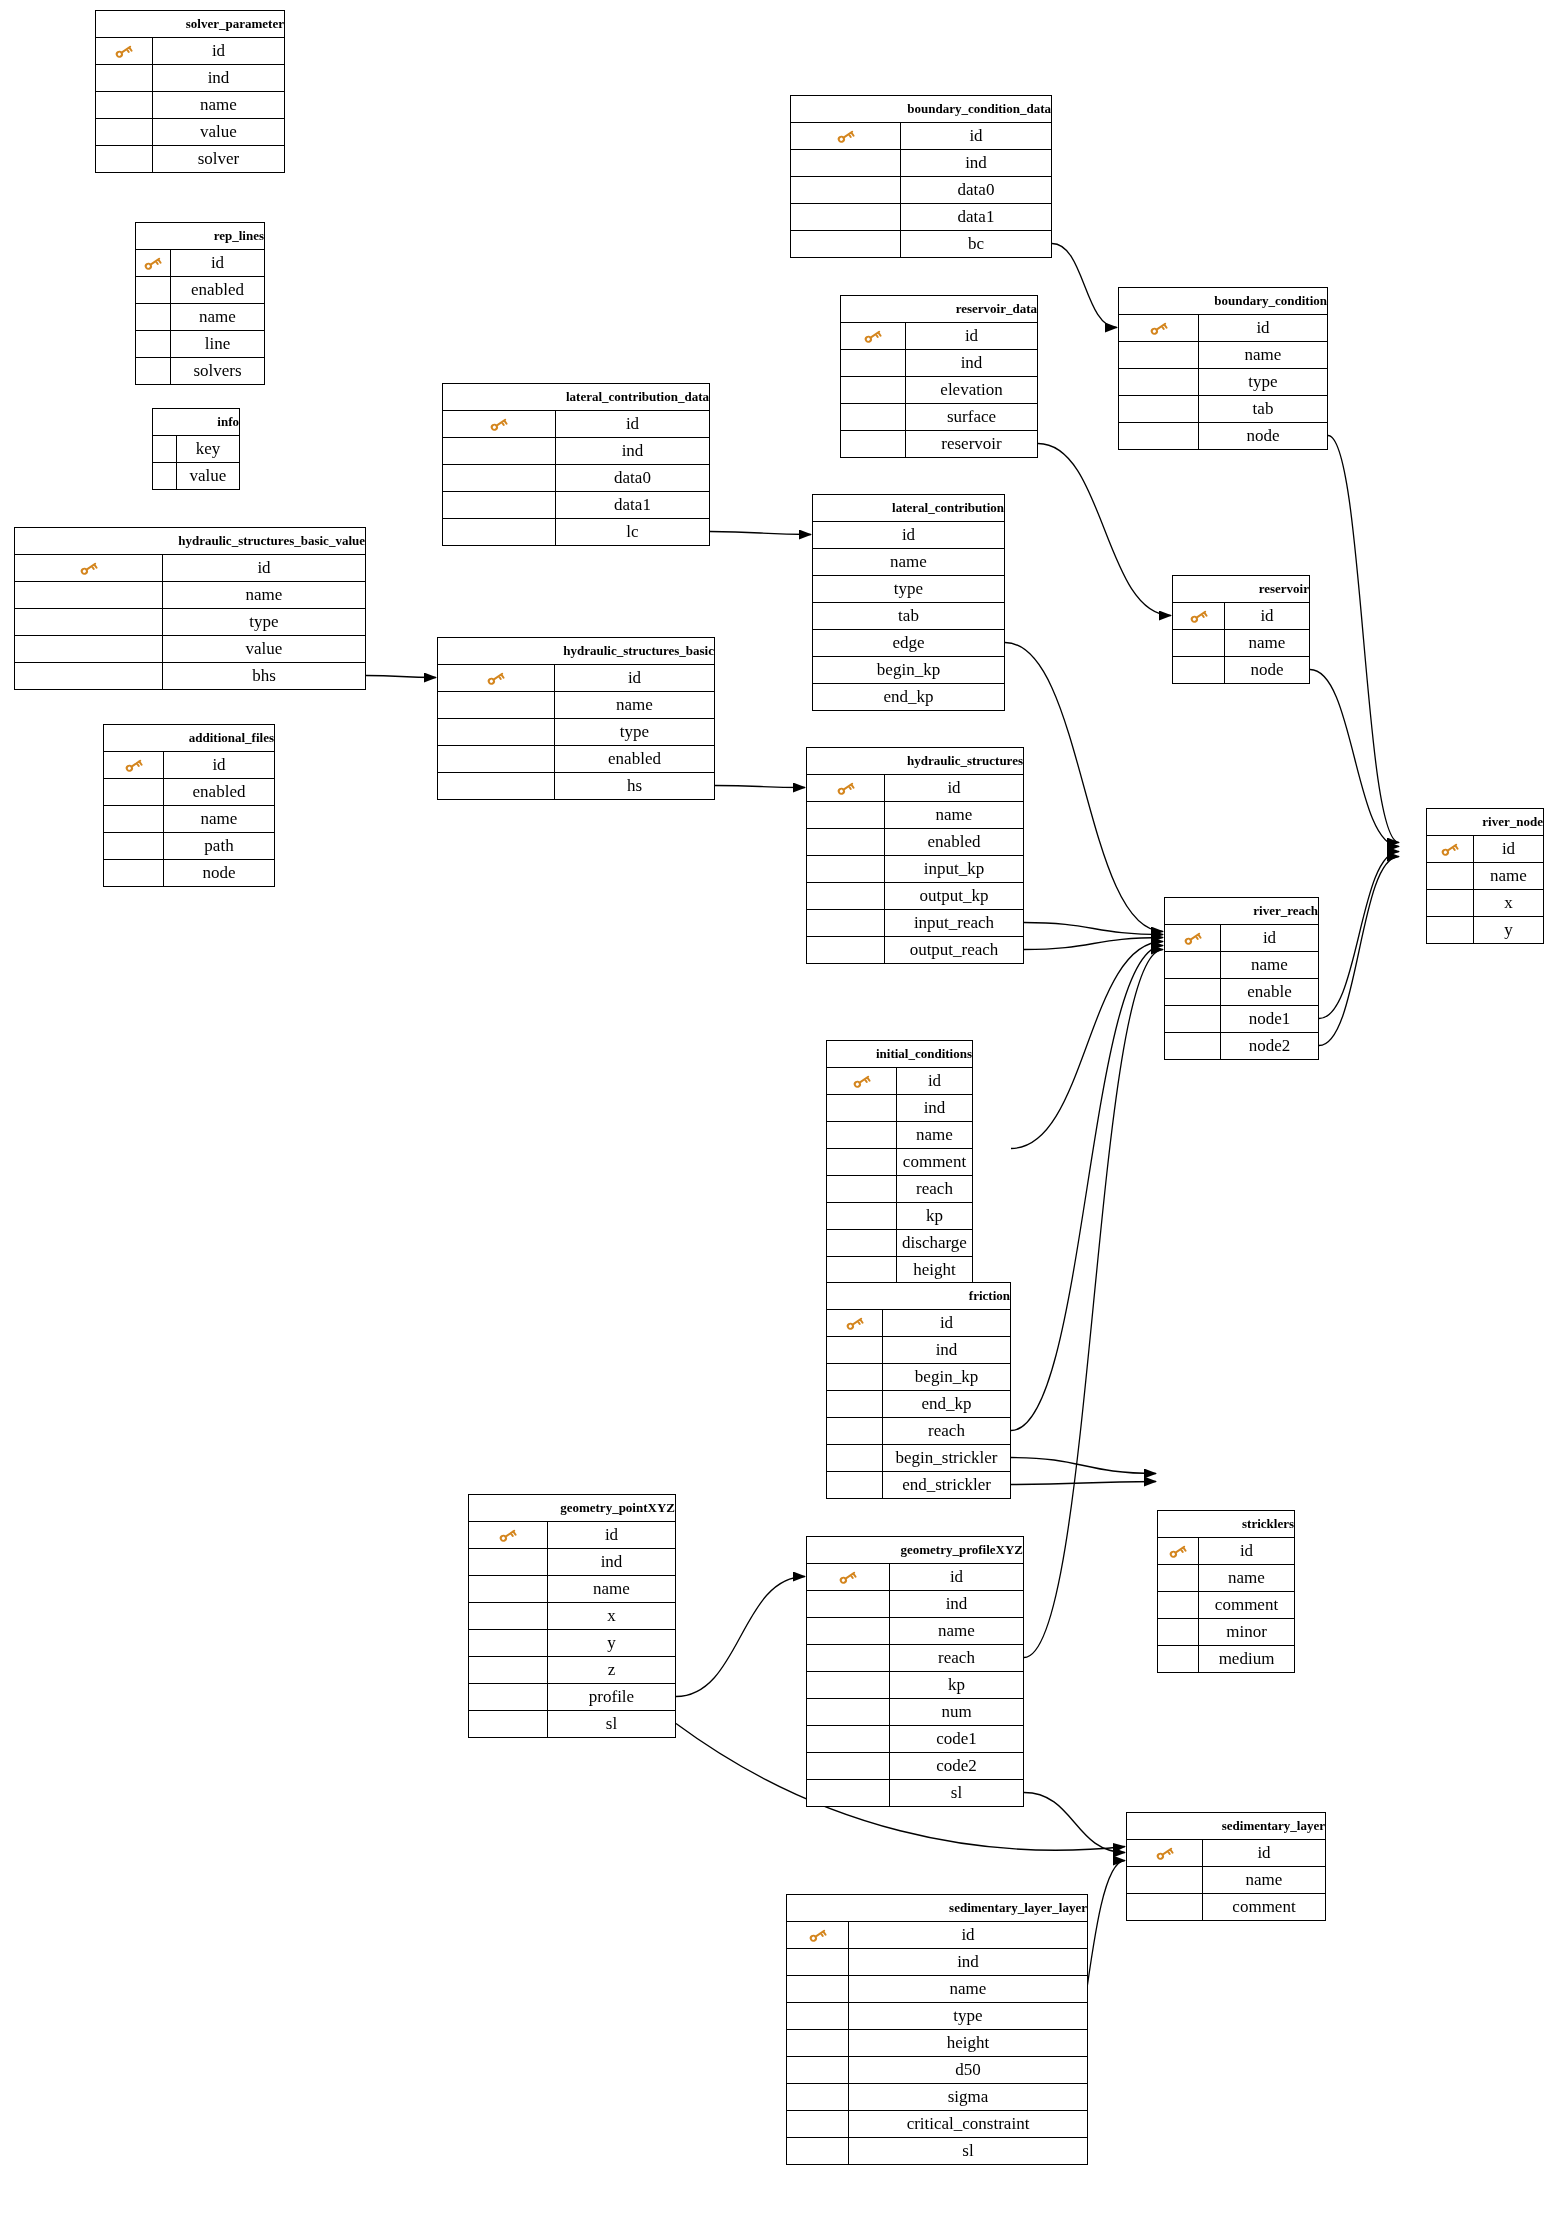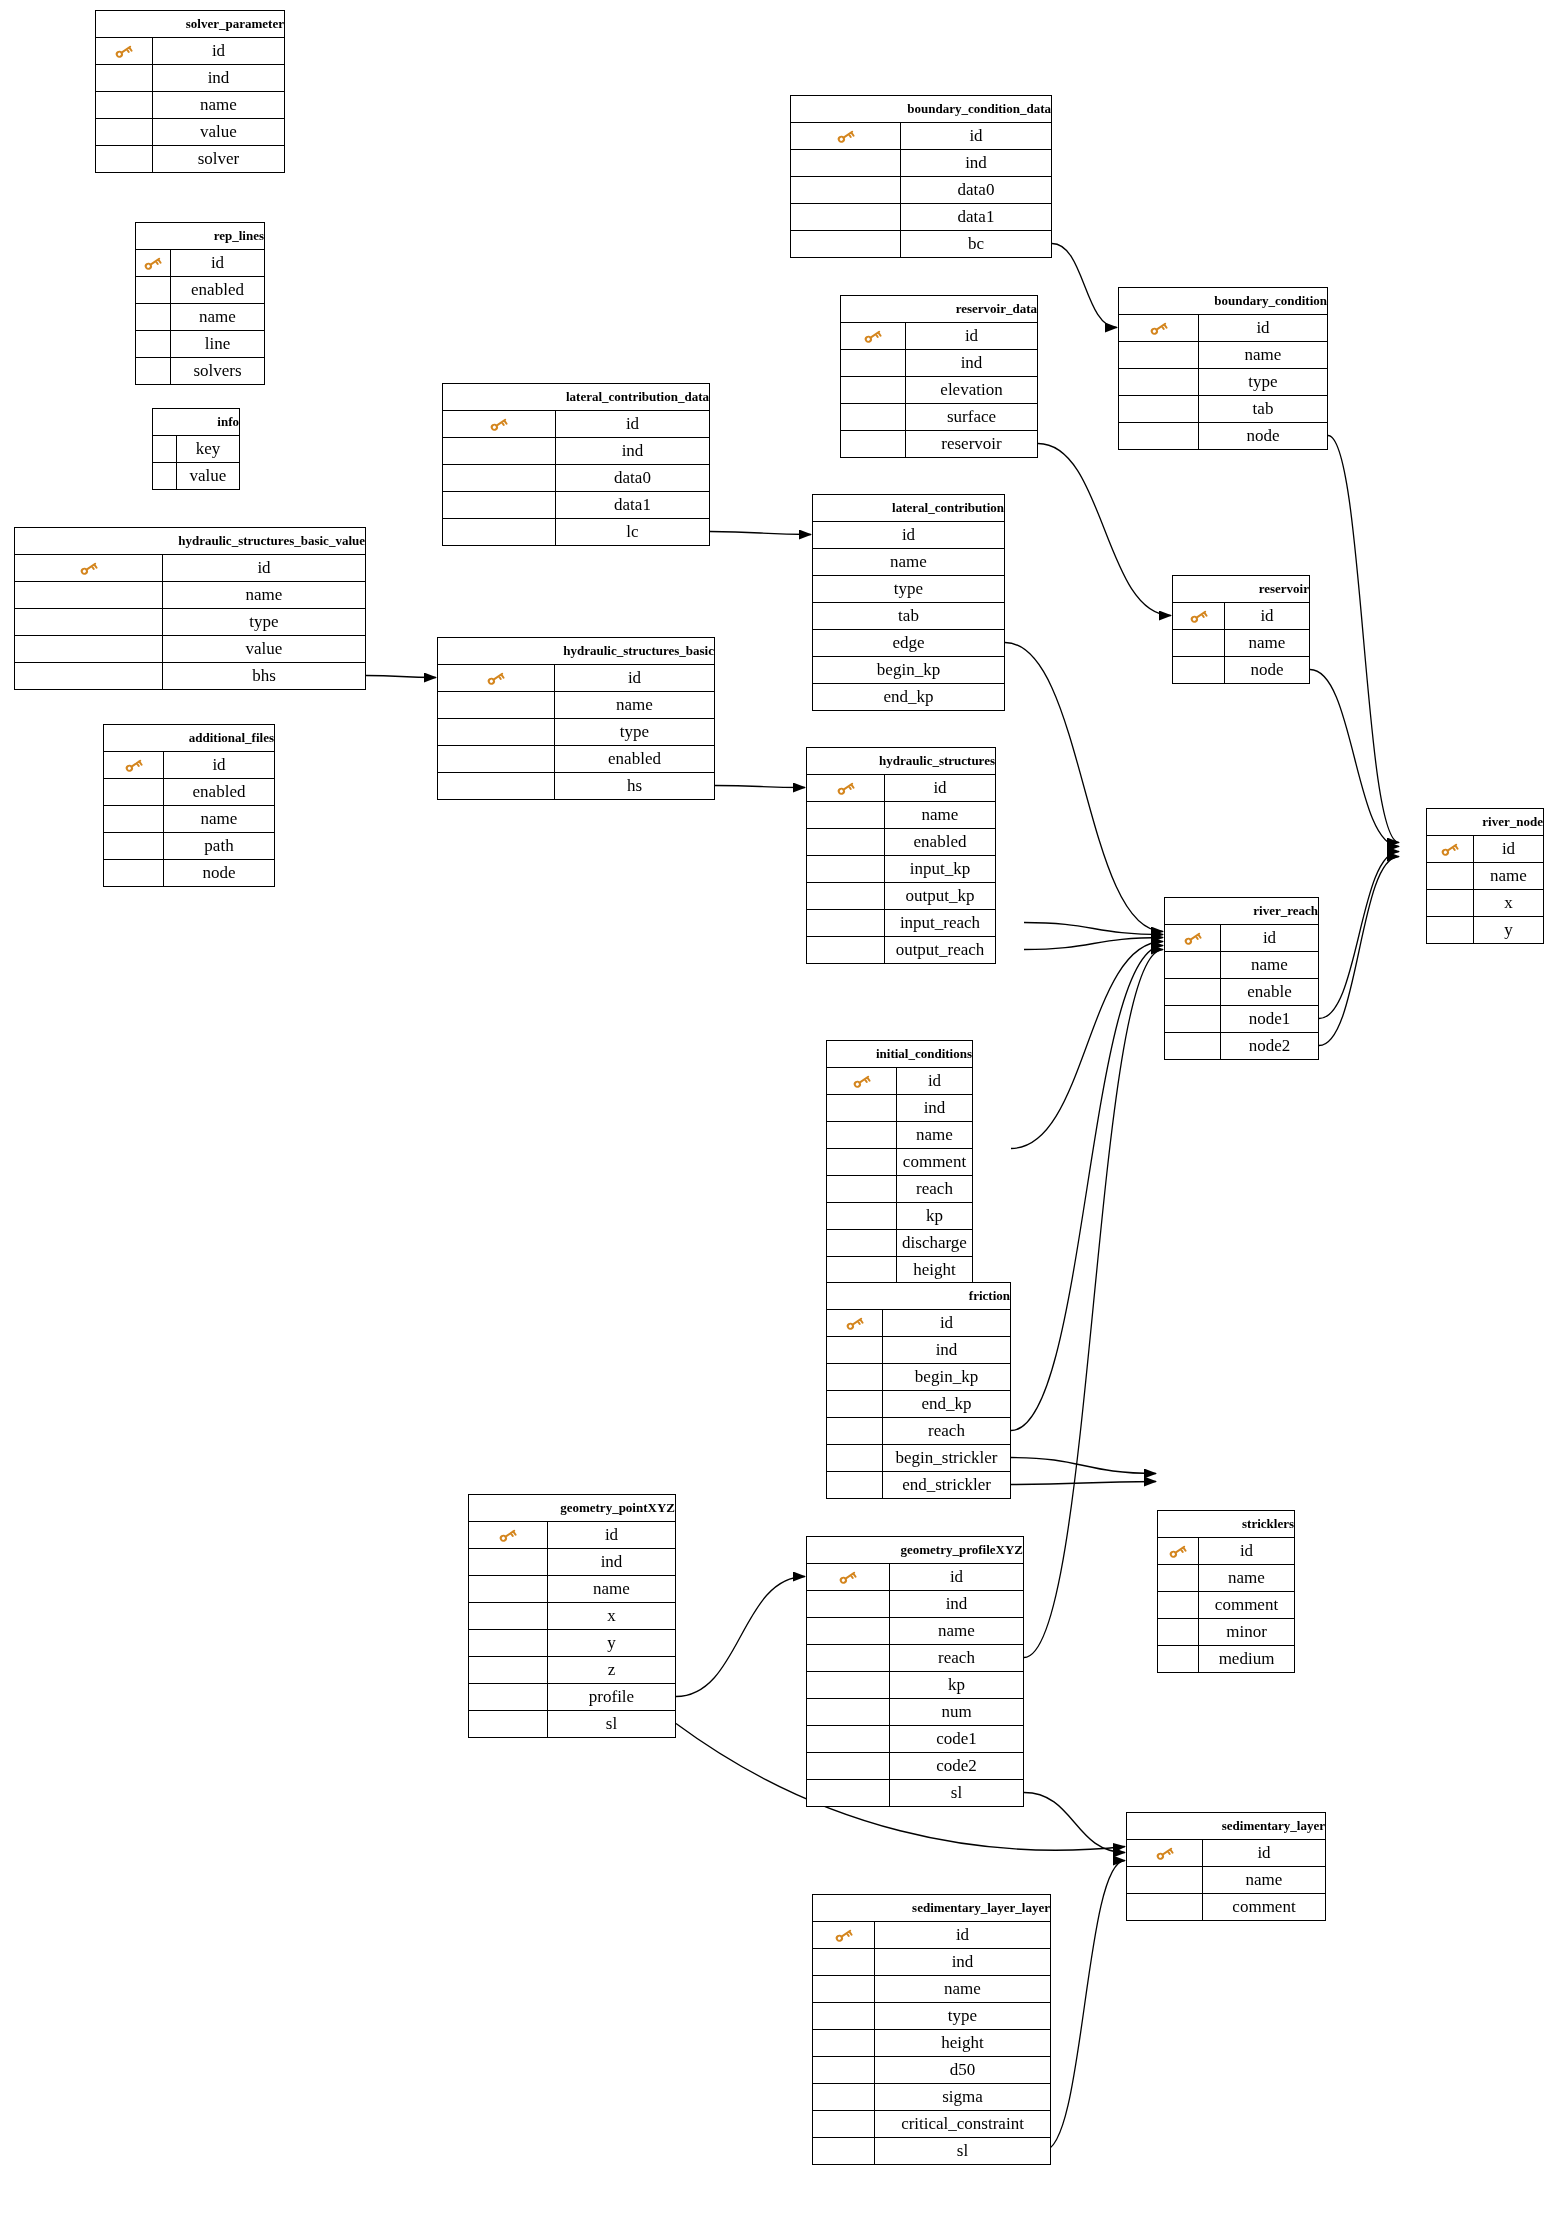--- a/index.html
+++ b/index.html
@@ -355,21 +355,21 @@
         <div class="t-row">
           <div class="t-label">edge</div>
         </div>
         <div class="t-row">
           <div class="t-label">begin_kp</div>
         </div>
         <div class="t-row">
           <div class="t-label">end_kp</div>
         </div>
       </div>
-      <div class="table" style="left: 806px; top: 747px; width: 190px;">
+      <div class="table" style="left: 806px; top: 747px; width: 218px;">
         <div class="t-title">hydraulic_structures</div>
         <div class="t-row">
           <div class="t-key" style="width: 78px;">
             <svg width="20" height="20" viewBox="0 0 24 24">
               <g transform="rotate(-35 12 12)" stroke="#d4861f" stroke-width="2.4" fill="none" stroke-linecap="round">
                 <circle cx="5.2" cy="12" r="3.1"></circle>
                 <path d="M8.5,12 L21,12 M16,12 L16,16.2 M19.6,12 L19.6,17"></path>
               </g>
             </svg>
           </div>
@@ -561,21 +561,21 @@
         </div>
         <div class="t-row">
           <div class="t-key" style="width: 83px;"></div>
           <div class="t-label">code2</div>
         </div>
         <div class="t-row">
           <div class="t-key" style="width: 83px;"></div>
           <div class="t-label">sl</div>
         </div>
       </div>
-      <div class="table" style="left: 812px; top: 1894px; width: 239px;">
+      <div class="table" style="left: 786px; top: 1894px; width: 302px;">
         <div class="t-title">sedimentary_layer_layer</div>
         <div class="t-row">
           <div class="t-key" style="width: 62px;">
             <svg width="20" height="20" viewBox="0 0 24 24">
               <g transform="rotate(-35 12 12)" stroke="#d4861f" stroke-width="2.4" fill="none" stroke-linecap="round">
                 <circle cx="5.2" cy="12" r="3.1"></circle>
                 <path d="M8.5,12 L21,12 M16,12 L16,16.2 M19.6,12 L19.6,17"></path>
               </g>
             </svg>
           </div>

